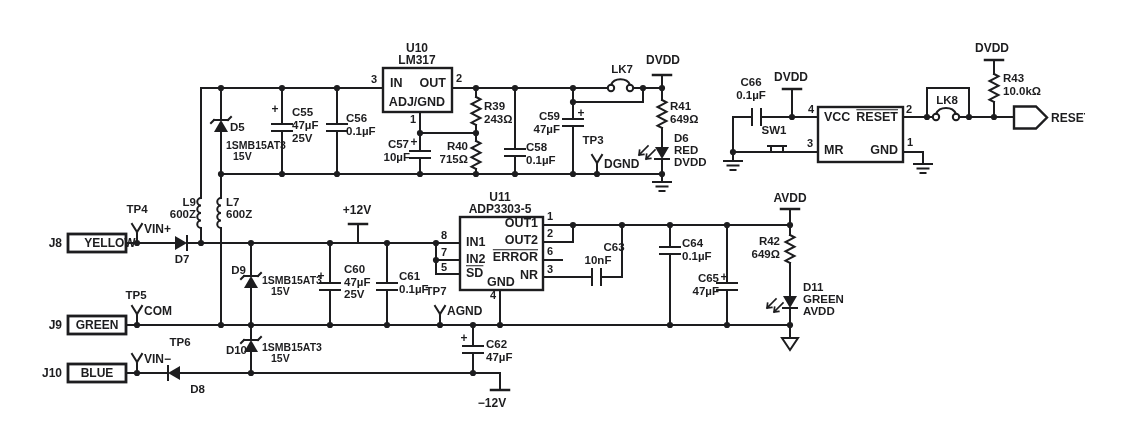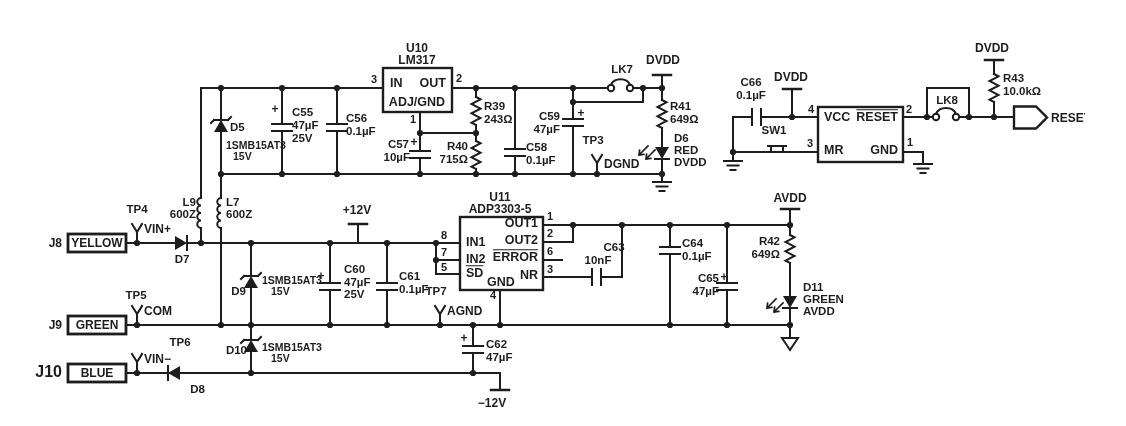--- a/index.html
+++ b/index.html
@@ -349,29 +349,29 @@
       <div class="label s" style="left: 824px; top: 118px; font-size: 12.5px;">VCC</div>
       <div class="label e ol" style="left: 898px; top: 118px; font-size: 12.5px;">RESET</div>
       <div class="label s" style="left: 824px; top: 151px; font-size: 12.5px;">MR</div>
       <div class="label e" style="left: 898px; top: 151px; font-size: 12.5px;">GND</div>
       <div class="label m" style="left: 947px; top: 101px;">LK8</div>
       <div class="label m" style="left: 992px; top: 48px; font-size: 12px;">DVDD</div>
       <div class="label s" style="left: 1003px; top: 79px;">R43</div>
       <div class="label s" style="left: 1003px; top: 92px;">10.0kΩ</div>
       <div class="label s" style="left: 1051px; top: 118px; font-size: 12px;">RESETB</div>
       <div class="label e" style="left: 62px; top: 243px; font-size: 12px;">J8</div>
-      <div class="label m" style="left: 97px; top: 243px; font-size: 12px;">YELLOW</div>
+      <div class="label m" style="left: 97px; top: 243px; font-size: 12px; padding-left: 26px;">YELLOW</div>
       <div class="label m" style="left: 137px; top: 210px;">TP4</div>
       <div class="label s" style="left: 144px; top: 229px; font-size: 12px;">VIN+</div>
       <div class="label m" style="left: 182px; top: 260px;">D7</div>
       <div class="label e" style="left: 196px; top: 203px;">L9</div>
       <div class="label e" style="left: 196px; top: 215px;">600Z</div>
       <div class="label s" style="left: 226px; top: 203px;">L7</div>
       <div class="label s" style="left: 226px; top: 215px;">600Z</div>
-      <div class="label e" style="left: 246px; top: 292px;">D9</div>
+      <div class="label e" style="left: 246px; top: 271px;">D9</div>
       <div class="label s" style="left: 262px; top: 281px; font-size: 10.5px;">1SMB15AT3</div>
       <div class="label s" style="left: 271px; top: 292px; font-size: 10.5px;">15V</div>
       <div class="label m" style="left: 357px; top: 210px; font-size: 12px;">+12V</div>
       <div class="label m" style="left: 321px; top: 276px; font-size: 12px;">+</div>
       <div class="label s" style="left: 344px; top: 270px;">C60</div>
       <div class="label s" style="left: 344px; top: 283px;">47µF</div>
       <div class="label s" style="left: 344px; top: 295px;">25V</div>
       <div class="label s" style="left: 399px; top: 277px;">C61</div>
       <div class="label s" style="left: 399px; top: 290px;">0.1µF</div>
       <div class="label m" style="left: 500px; top: 197px; font-size: 12px;">U11</div>
@@ -391,21 +391,21 @@
       <div class="label m" style="left: 550px; top: 234px; font-size: 11px;">2</div>
       <div class="label m" style="left: 550px; top: 252px; font-size: 11px;">6</div>
       <div class="label m" style="left: 550px; top: 270px; font-size: 11px;">3</div>
       <div class="label m" style="left: 493px; top: 296px; font-size: 11px;">4</div>
       <div class="label m" style="left: 136px; top: 296px;">TP5</div>
       <div class="label s" style="left: 144px; top: 311px; font-size: 12px;">COM</div>
       <div class="label e" style="left: 62px; top: 325px; font-size: 12px;">J9</div>
       <div class="label m" style="left: 97px; top: 325px; font-size: 12px;">GREEN</div>
       <div class="label m" style="left: 136px; top: 343px; margin-left: 44px;">TP6</div>
       <div class="label s" style="left: 144px; top: 359px; font-size: 12px;">VIN−</div>
-      <div class="label e" style="left: 62px; top: 373px; font-size: 16px;">J10</div>
+      <div class="label e" style="left: 62px; top: 373px; font-size: 12px;">J10</div>
       <div class="label m" style="left: 97px; top: 373px; font-size: 12px;">BLUE</div>
       <div class="label m" style="left: 183px; top: 390px; padding-left: 29px;">D8</div>
       <div class="label e" style="left: 247px; top: 351px;">D10</div>
       <div class="label s" style="left: 262px; top: 348px; font-size: 10.5px;">1SMB15AT3</div>
       <div class="label s" style="left: 271px; top: 359px; font-size: 10.5px;">15V</div>
       <div class="label m" style="left: 436px; top: 292px;">TP7</div>
       <div class="label s" style="left: 447px; top: 311px; font-size: 12px;">AGND</div>
       <div class="label m" style="left: 464px; top: 338px; font-size: 12px;">+</div>
       <div class="label s" style="left: 486px; top: 345px;">C62</div>
       <div class="label s" style="left: 486px; top: 358px;">47µF</div>

